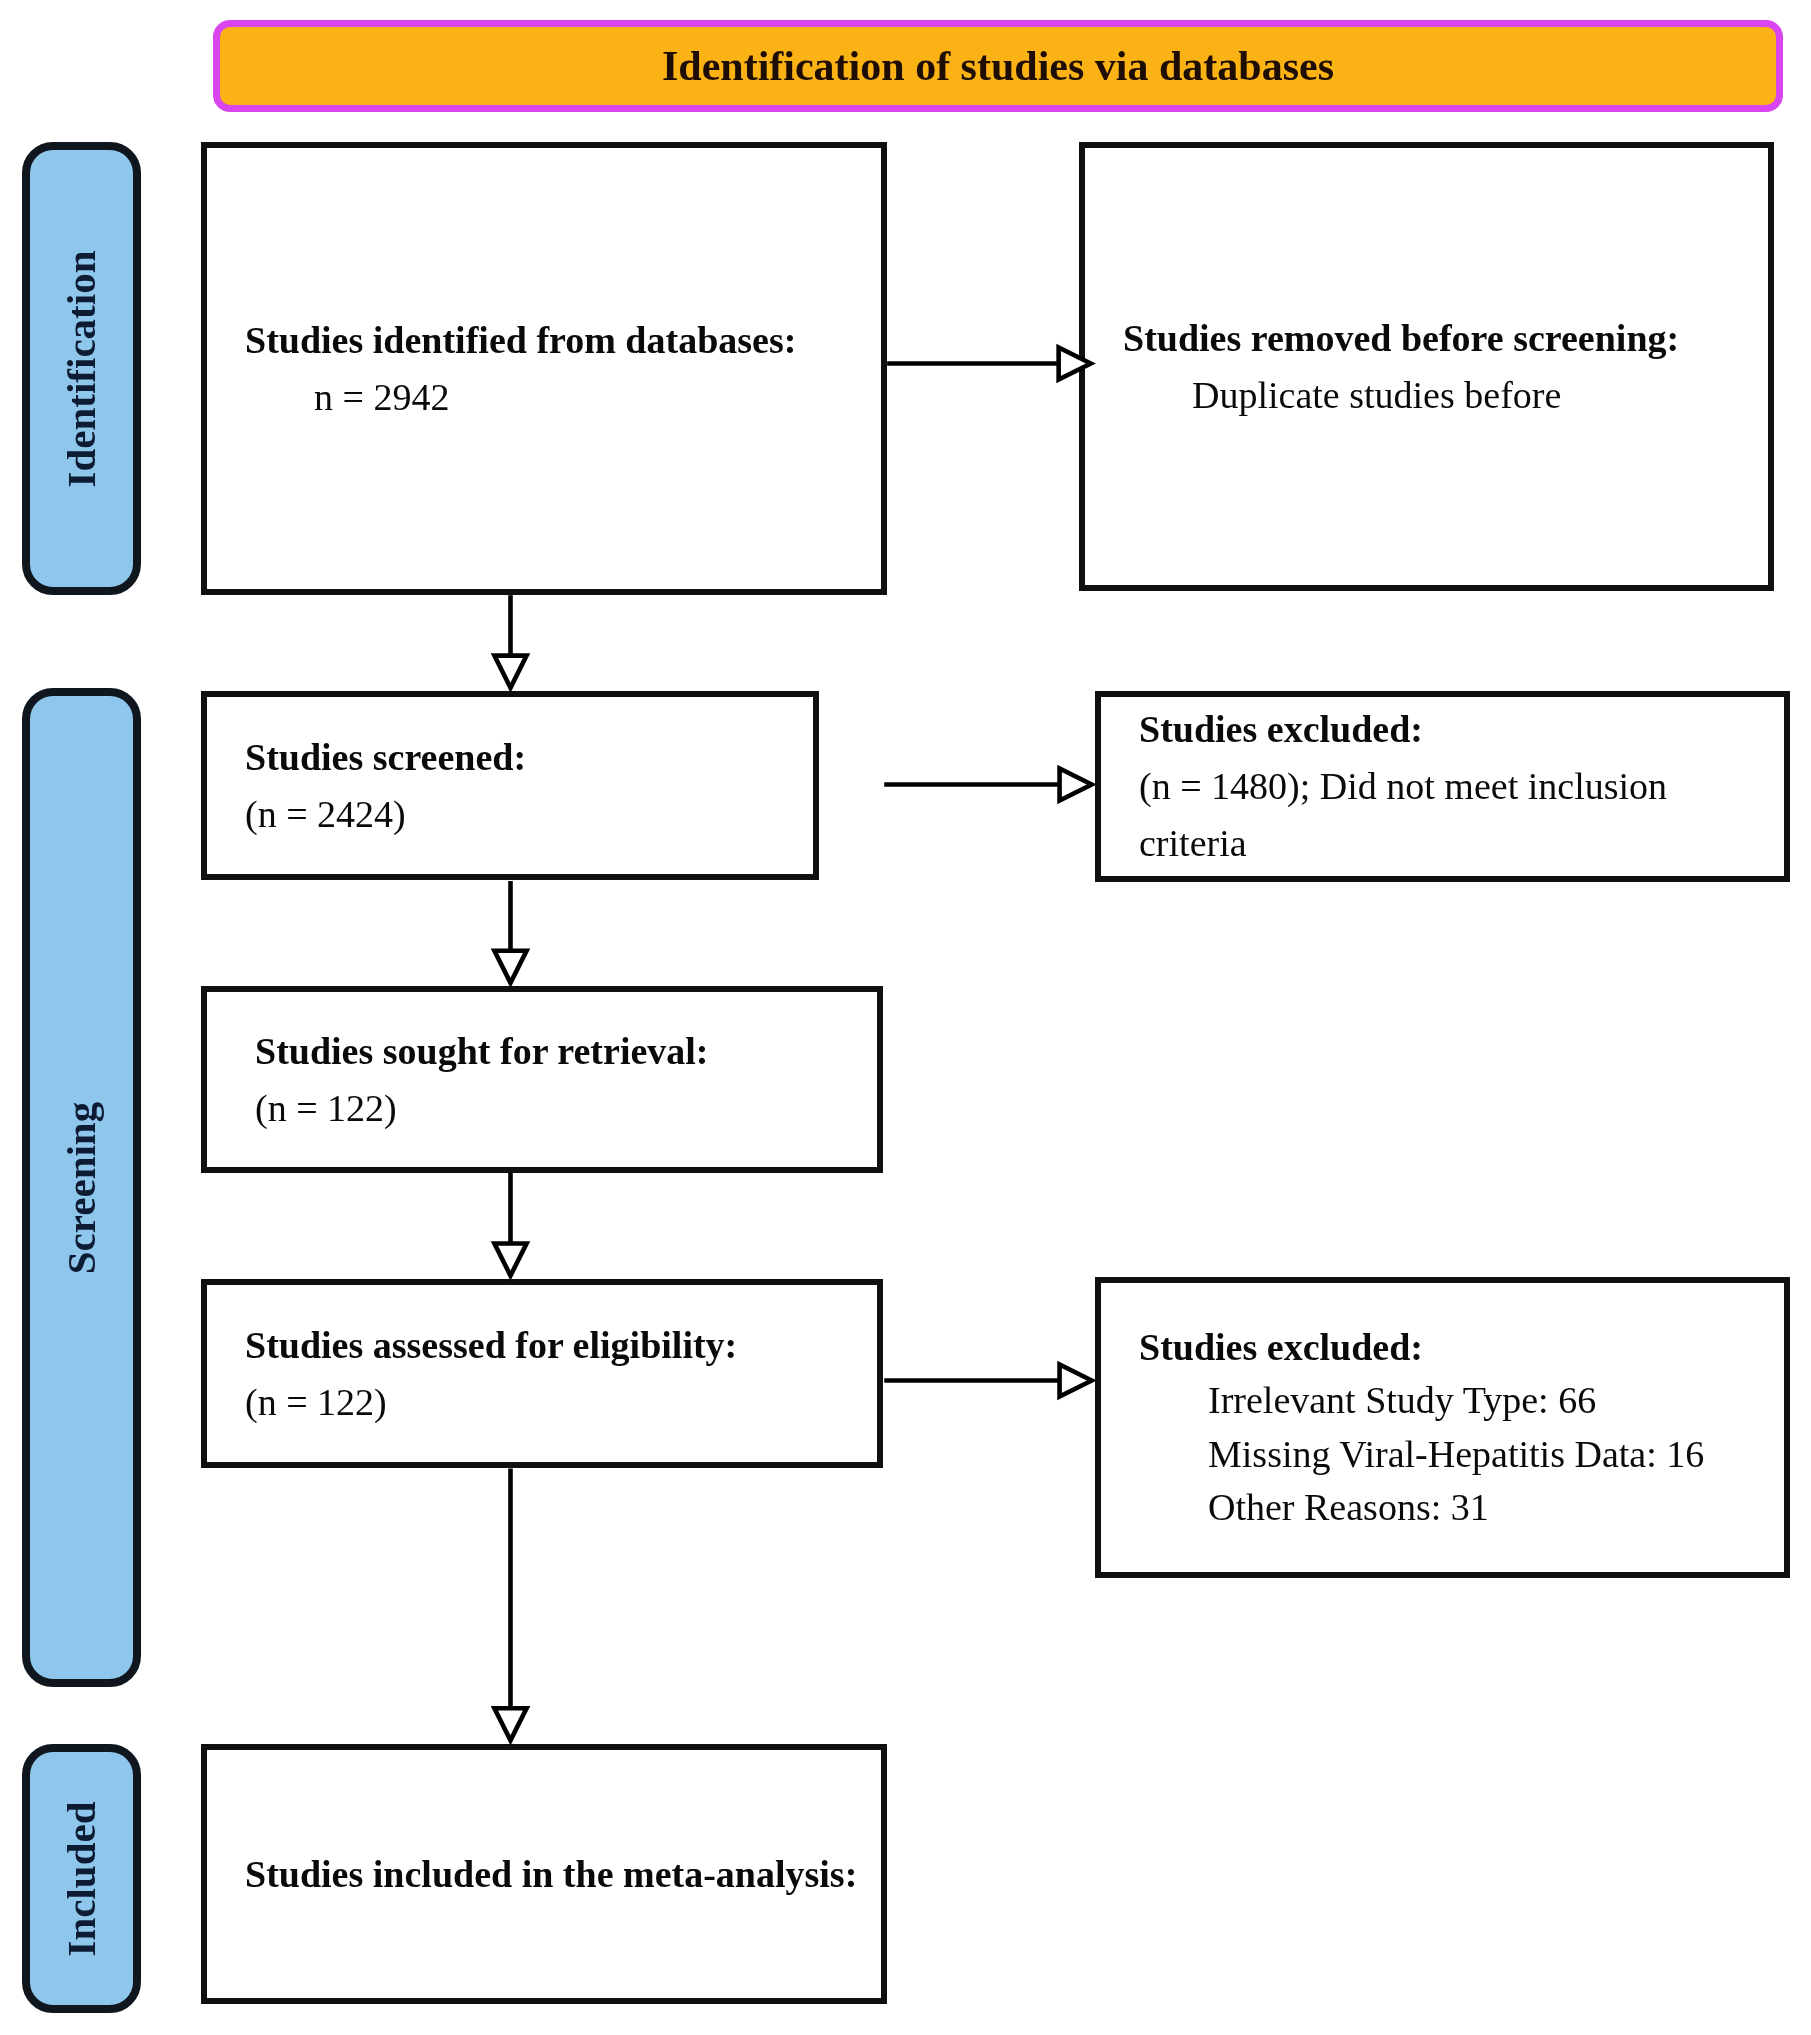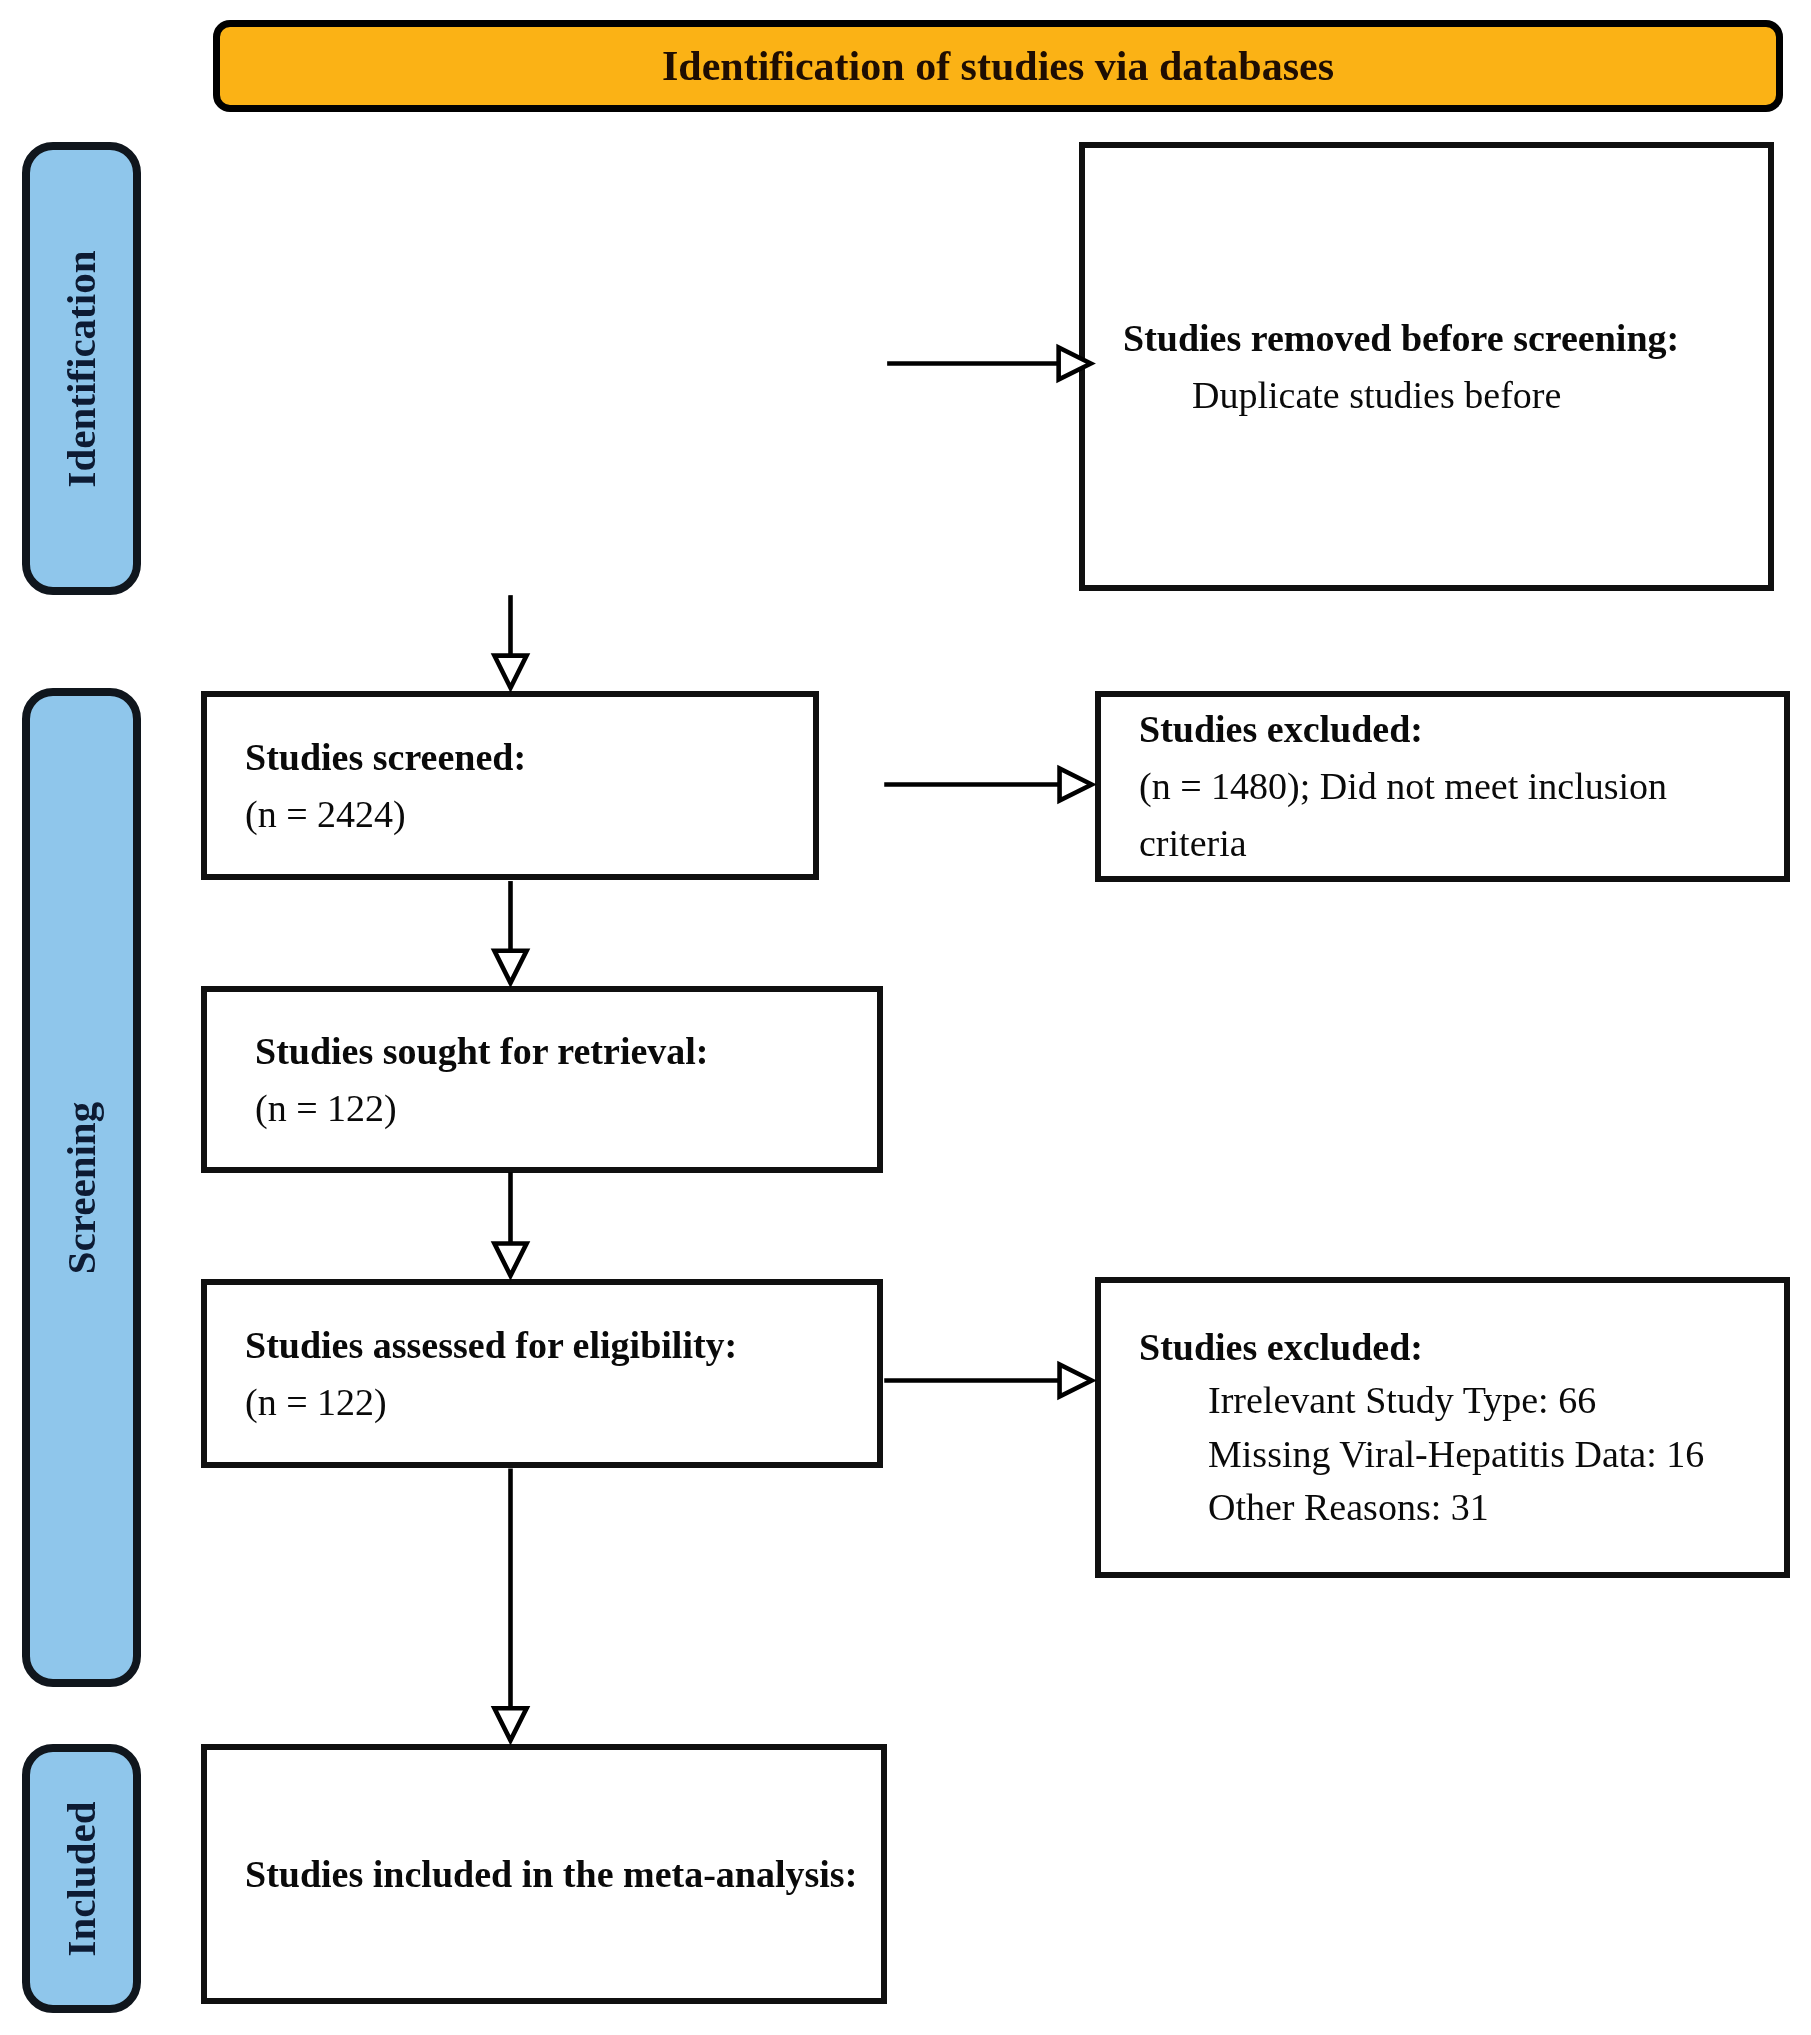--- a/index.html
+++ b/index.html
@@ -11,21 +11,21 @@
     font-family: "Liberation Serif", "DejaVu Serif", serif;
     color: #0a0a0a;
   }
 
   
   .banner {
     position: absolute;
     left: 213px; top: 20px;
     width: 1570px; height: 92px;
     background: #FBB215;
-    border: 7px solid #000000;
+    border: 7px solid #d946ef;
     border-radius: 17px;
     box-sizing: border-box;
     display: flex; align-items: center; justify-content: center;
     font-size: 42px; font-weight: bold; color: #1e0d02;
   }
 
   
   .phase {
     position: absolute;
     left: 21.5px; width: 119px;
@@ -87,20 +87,24 @@
   <div class="phase phase-identification">
     <span>Identification</span>
   </div>
   <div class="phase phase-screening">
     <span>Screening</span>
   </div>
   <div class="phase phase-included">
     <span>Included</span>
   </div>
 
+  <div class="box box-identified">
+    <div class="heading">Studies identified from databases:</div>
+    <div class="value indent">n = 2942</div>
+  </div>
 
   <div class="box box-screened">
     <div class="heading">Studies screened:</div>
     <div class="value">(n = 2424)</div>
   </div>
 
   <div class="box box-retrieval">
     <div class="heading">Studies sought for retrieval:</div>
     <div class="value">(n = 122)</div>
   </div>

